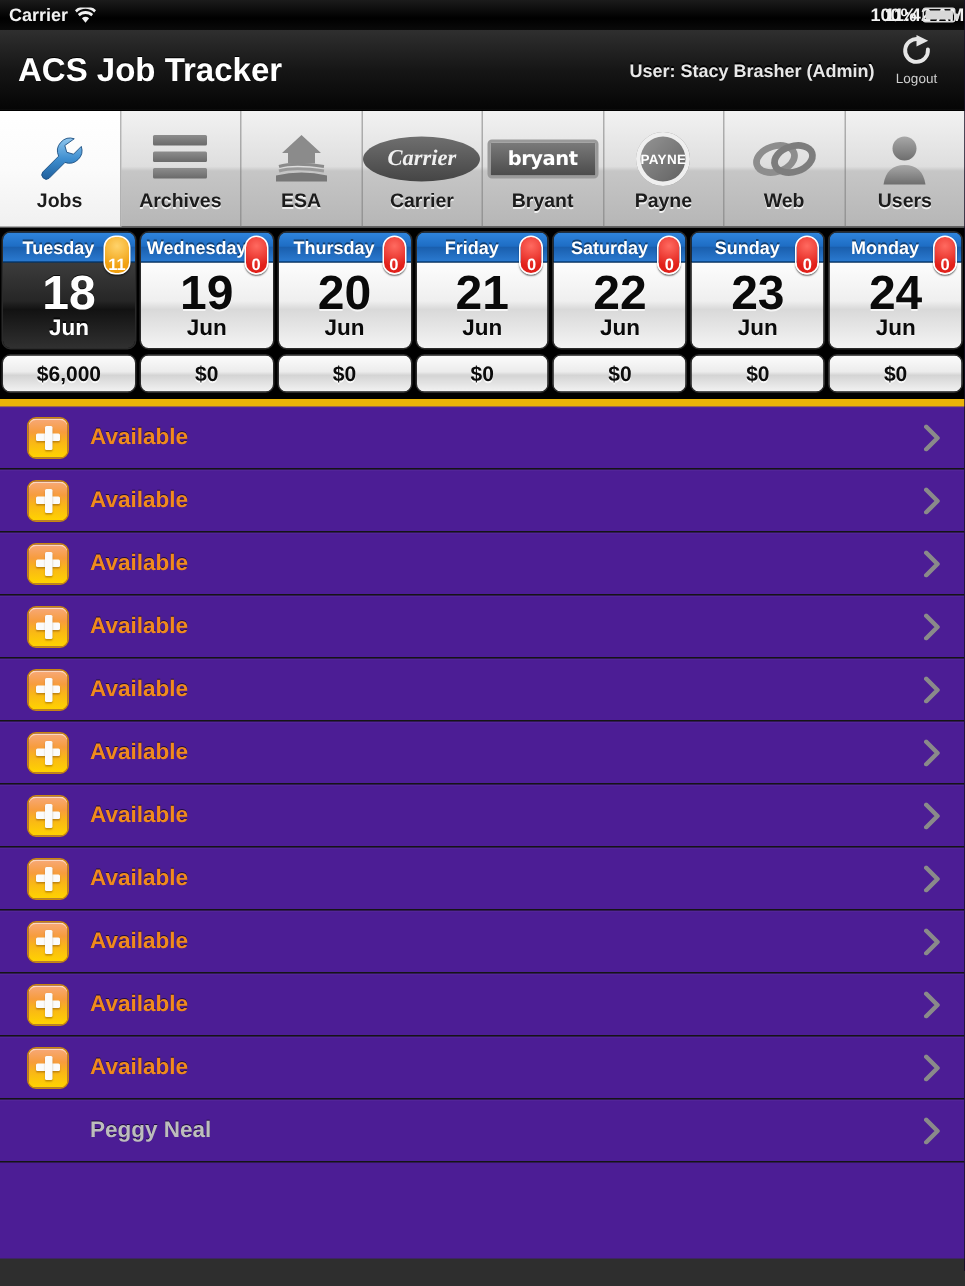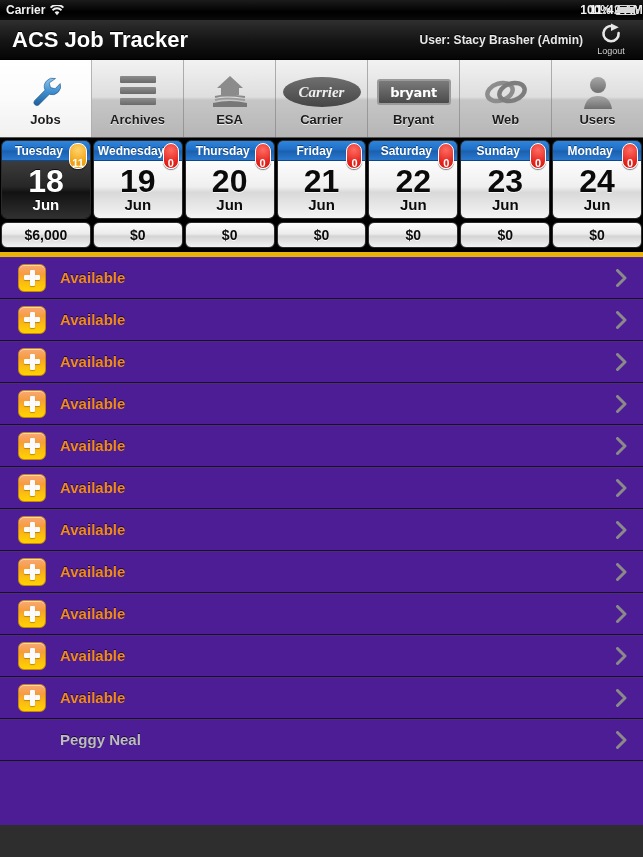--- a/index.html
+++ b/index.html
@@ -24,21 +24,21 @@
   .wifi-icon{ display:inline-block; width:14px; height:11px; position:relative; }
   .batt{
     width:22px; height:10px; border:1px solid #d8d8d8; border-radius:2px;
     position:relative; display:inline-block;
   }
   .batt::after{ content:""; position:absolute; right:-3px; top:3px; width:2px; height:4px; background:#d8d8d8; border-radius:0 1px 1px 0;}
   .batt i{ position:absolute; left:1px; top:1px; bottom:1px; width:18px; background:#d8d8d8; border-radius:1px; display:block;}
 
   
   .titlebar{
-    height:40px; width:100%;
+    height:54px; width:100%;
     background:linear-gradient(to bottom,#2f2f2f 0%,#161616 50%,#050505 100%);
     border-bottom:1px solid #000;
     display:flex; align-items:center; position:relative;
   }
   .app-title{
     color:#fff; font-size:22px; font-weight:bold; padding-left:12px;
     text-shadow:0 -1px 0 #000;
   }
   .user-label{
     position:absolute; right:60px; top:50%; transform:translateY(-50%);
@@ -316,20 +316,28 @@
       <div class="tlabel">Carrier</div>
     </div>
 
     <div class="tab">
       <div class="glyph">
         <div class="bryant-logo">bryant</div>
       </div>
       <div class="tlabel">Bryant</div>
     </div>
 
+    <div class="tab">
+      <div class="glyph">
+        <div class="payne-logo">
+            <b>PAYNE</b>
+          </div>
+      </div>
+      <div class="tlabel">Payne</div>
+    </div>
 
     <div class="tab">
       <div class="glyph">
         <svg width="44" height="30" viewBox="0 0 44 30">
           <ellipse cx="16" cy="15" rx="13" ry="8.5" transform="rotate(-18 16 15)" fill="none" stroke="#8d8d8d" stroke-width="4.5"></ellipse>
           <ellipse cx="28" cy="15" rx="13" ry="8.5" transform="rotate(-18 28 15)" fill="none" stroke="#7d7d7d" stroke-width="4.5"></ellipse>
         </svg>
       </div>
       <div class="tlabel">Web</div>
     </div>

